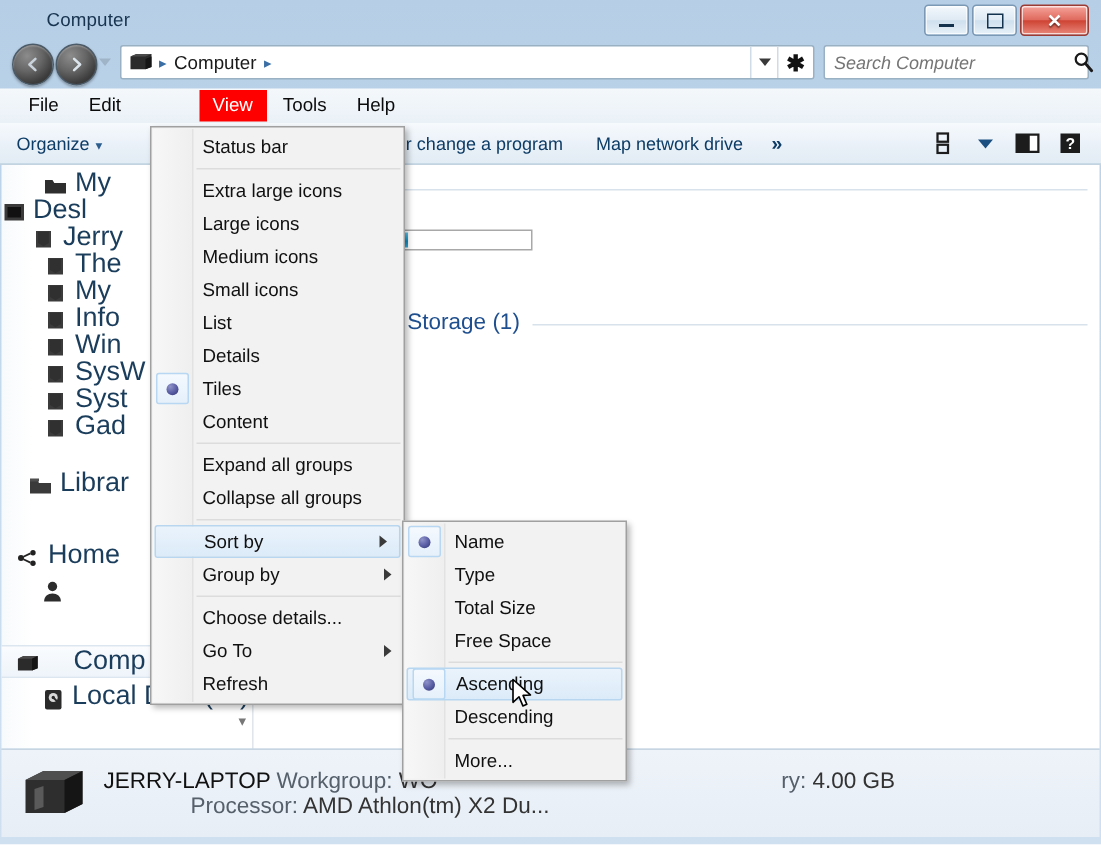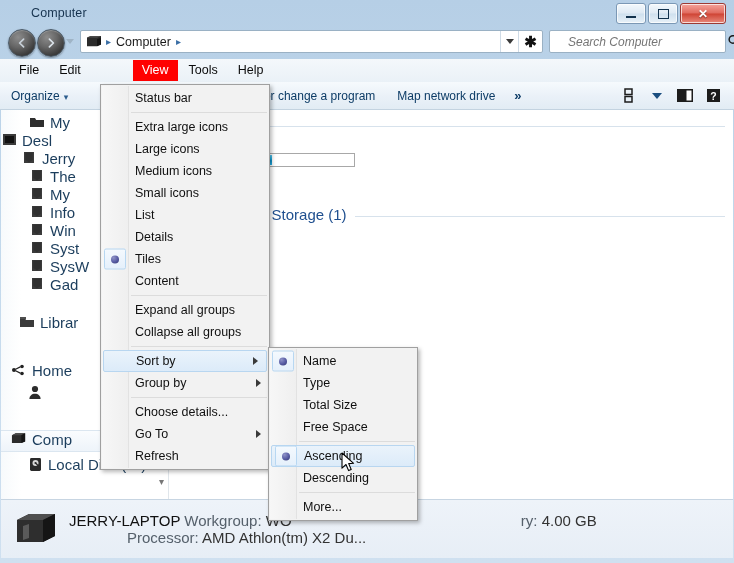--- a/index.html
+++ b/index.html
@@ -76,21 +76,21 @@
     width:23px;height:21px;display:flex;align-items:center;justify-content:center;
     border-left:1px solid #cfdbe6; font-size:15px; color:#111; font-weight:bold;
   }
   .searchbox {
     position:absolute; left:549px; top:4px; width:177px; height:23px;
     background:#fff; border:1px solid #9ab1c4; border-radius:2px;
     display:flex; align-items:center; box-sizing:border-box;
   }
   .searchbox input {
     border:0; outline:0; flex:1; font-size:12px; font-style:italic; color:#8a8a8a;
-    font-family:"Liberation Sans", sans-serif; padding-left:6px; background:transparent;margin-left:12px;
+    font-family:"Liberation Sans", sans-serif; padding-left:6px; background:transparent;
   }
   .search-ico { width:22px; display:flex; align-items:center; justify-content:center; }
 
   
   .menubar {
     position:absolute; left:0; top:59px; width:734px; height:23px;
     background: linear-gradient(to bottom,#f4f8fb 0%,#eaf1f7 100%);
     display:flex; align-items:center; padding-left:10px; box-sizing:border-box;
   }
   .menubar-item {
@@ -114,21 +114,21 @@
   
   .body-area {
     position:absolute; left:1px; top:110px; width:732px; height:389px;
     display:flex; box-sizing:border-box;
   }
   .sidebar {
     width:168px; background:#fdfefe; border-right:1px solid #e0e6eb;
     position:relative; box-sizing:border-box; overflow:hidden;
     background: linear-gradient(to right,#f7fafc 0%,#ffffff 12%,#ffffff 100%);
   }
-  .sb-row { display:flex; align-items:flex-start; height:18px; font-size:15px; color:#1b3d5c; }
+  .sb-row { display:flex; align-items:flex-end; height:18px; font-size:18px; color:#1b3d5c; }
   .sb-row .sb-ico { width:16px; height:16px; margin-right:5px; display:flex; align-items:center; justify-content:center; flex:0 0 16px;}
   .sb-row.selected {
     background: linear-gradient(to bottom,#fafcfe 0%,#eef4fa 100%);
     border-top:1px solid #dbe6f0; border-bottom:1px solid #dbe6f0;
   }
   .content {
     flex:1; background:#ffffff; position:relative; overflow:hidden;
   }
   .grp-head { display:flex; align-items:center; padding:6px 8px 2px 10px; }
   .grp-title { font-size:15px; color:#1f4f8f; white-space:nowrap; }
@@ -362,30 +362,30 @@
             </span>
             <span>Win</span>
           </div>
           <div class="sb-row" style="padding-left: 28px;">
             <span class="sb-ico">
               <svg width="13" height="14" viewBox="0 0 13 14">
                 <path d="M1 1 11 1 11 12 1 12z" fill="#3b3b3b"></path>
                 <path d="M2.4 1.5 9.6 1.5 9.6 9 6 11.2 2.4 9z" fill="#303030"></path>
               </svg>
             </span>
+            <span>SysW</span>
+          </div>
+          <div class="sb-row" style="padding-left: 28px;">
+            <span class="sb-ico">
+              <svg width="13" height="14" viewBox="0 0 13 14">
+                <path d="M1 1 11 1 11 12 1 12z" fill="#3b3b3b"></path>
+                <path d="M2.4 1.5 9.6 1.5 9.6 9 6 11.2 2.4 9z" fill="#303030"></path>
+              </svg>
+            </span>
             <span>Syst</span>
-          </div>
-          <div class="sb-row" style="padding-left: 28px;">
-            <span class="sb-ico">
-              <svg width="13" height="14" viewBox="0 0 13 14">
-                <path d="M1 1 11 1 11 12 1 12z" fill="#3b3b3b"></path>
-                <path d="M2.4 1.5 9.6 1.5 9.6 9 6 11.2 2.4 9z" fill="#303030"></path>
-              </svg>
-            </span>
-            <span>SysW</span>
           </div>
           <div class="sb-row" style="padding-left: 28px;">
             <span class="sb-ico">
               <svg width="13" height="14" viewBox="0 0 13 14">
                 <path d="M1 1 11 1 11 12 1 12z" fill="#3b3b3b"></path>
                 <path d="M2.4 1.5 9.6 1.5 9.6 9 6 11.2 2.4 9z" fill="#303030"></path>
               </svg>
             </span>
             <span>Gad</span>
           </div>
@@ -413,21 +413,21 @@
           </div>
           <div class="sb-row" style="padding-left: 26px; margin-top: 4px;">
             <span class="sb-ico">
               <svg width="14" height="15" viewBox="0 0 14 15">
                 <circle cx="7" cy="4" r="3.1" fill="#2c2c2c"></circle>
                 <path d="M1.4 14c0-3.3 2.5-5.3 5.6-5.3S12.6 10.7 12.6 14z" fill="#2c2c2c"></path>
               </svg>
             </span>
             <span></span>
           </div>
-          <div class="sb-row selected" style="padding-left: 10px; margin-top: 28px; height: 20px;">
+          <div class="sb-row selected" style="padding-left: 10px; margin-top: 28px; height: 20px; gap: 17px;">
             <span class="sb-ico">
               <svg width="17" height="14" viewBox="0 0 17 14">
                 <path d="M1 3 5 1 15 1 15 9.6 11 11.3 1 11.3z" fill="#2b2b2b"></path>
                 <path d="M1 3 5 1 15 1 11 3z" fill="#4a4a4a"></path>
                 <path d="M11 3 15 1 15 9.6 11 11.3z" fill="#151515"></path>
               </svg>
             </span>
             <span>Comp</span>
           </div>
           <div class="sb-row" style="padding-left: 26px; margin-top: 4px;">

